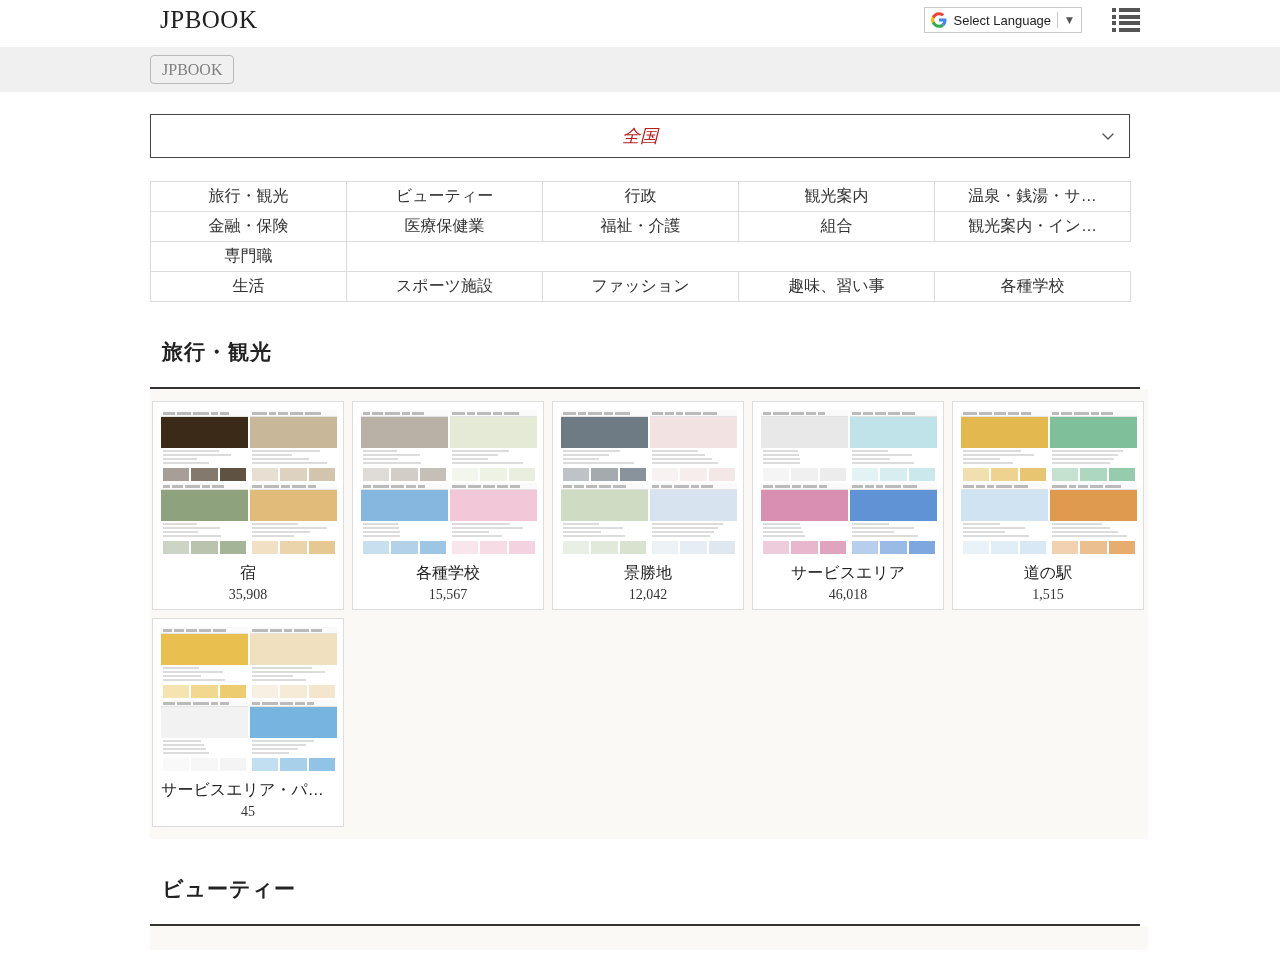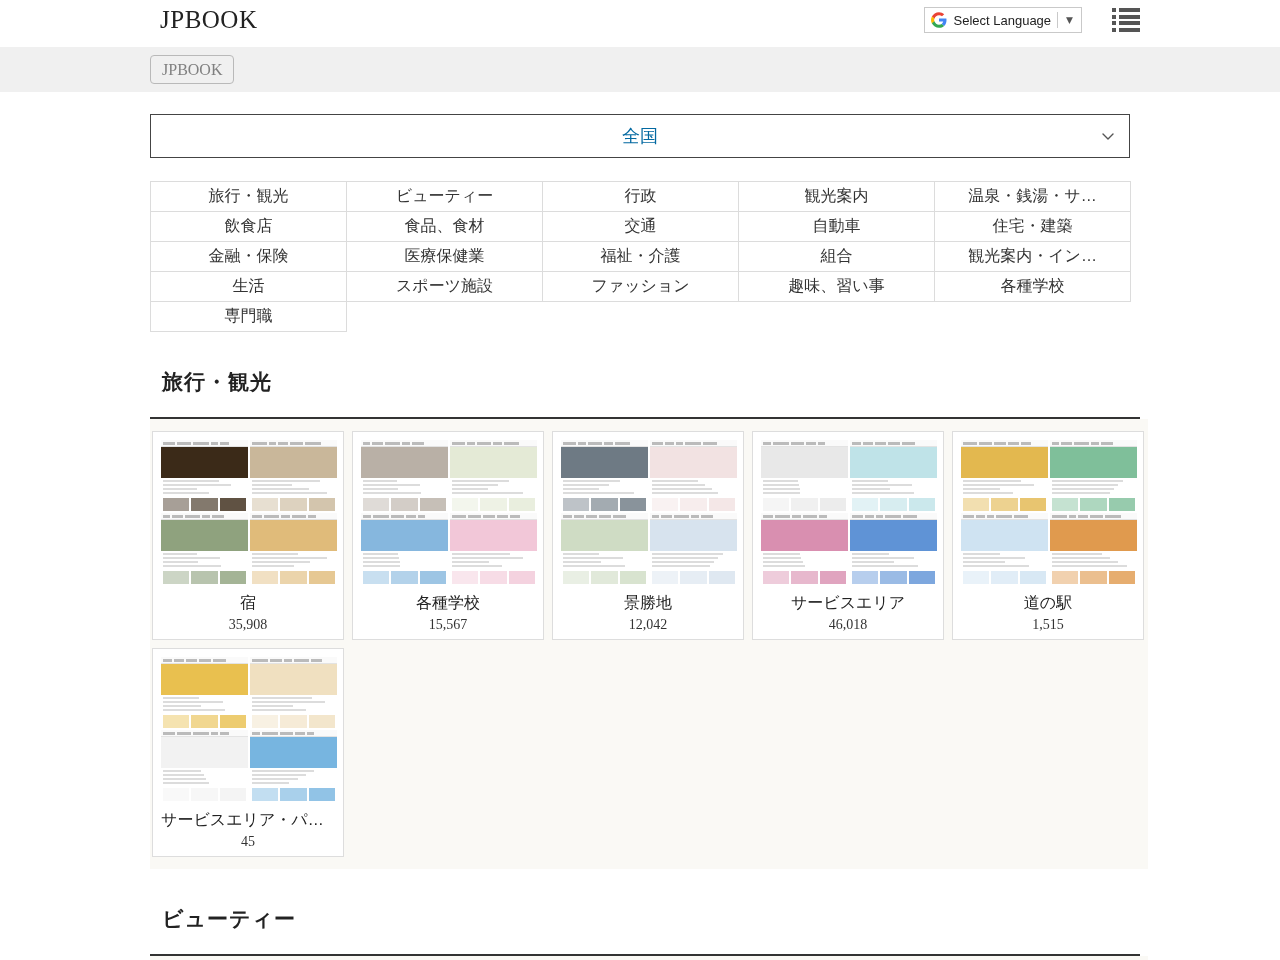--- a/index.html
+++ b/index.html
@@ -71,22 +71,23 @@
   
   .region-select {
     margin-top: 22px;
     width: 980px; height: 44px;
     border: 1px solid #444;
     background: #fff;
     display: flex; align-items: center; justify-content: center;
     position: relative; cursor: pointer;
   }
   .region-select .val {
-    font-size: 18px; color: #0369a1;
+    font-size: 18px; color: #b91c1c;
     font-family: "Liberation Sans", sans-serif;
+    font-style: italic;
   }
   .region-select .chev {
     position: absolute; right: 14px; top: 50%;
     transform: translateY(-50%);
     width: 14px; height: 14px;
   }
   .region-select .chev svg { display:block; }
 
   
   table.cat-table {
@@ -230,46 +231,39 @@
     <table class="cat-table">
       <tbody id="cat-body">
           <tr>
             <td>旅行・観光</td>
             <td>ビューティー</td>
             <td>行政</td>
             <td>観光案内</td>
             <td>温泉・銭湯・サ…</td>
           </tr>
           <tr>
-            <td>飲食店</td>
-            <td>食品、食材</td>
-            <td>交通</td>
-            <td>自動車</td>
-            <td>住宅・建築</td>
-          </tr>
-          <tr>
             <td>金融・保険</td>
             <td>医療保健業</td>
             <td>福祉・介護</td>
             <td>組合</td>
             <td>観光案内・イン…</td>
           </tr>
           <tr>
+            <td>専門職</td>
+            <td class="empty"></td>
+            <td class="empty"></td>
+            <td class="empty"></td>
+            <td class="empty"></td>
+          </tr>
+          <tr>
             <td>生活</td>
             <td>スポーツ施設</td>
             <td>ファッション</td>
             <td>趣味、習い事</td>
             <td>各種学校</td>
-          </tr>
-          <tr>
-            <td>専門職</td>
-            <td class="empty"></td>
-            <td class="empty"></td>
-            <td class="empty"></td>
-            <td class="empty"></td>
           </tr>
         </tbody>
     </table>
 
     <div id="sections-root">
         <div class="section">
           <div class="section-title">旅行・観光</div>
           <div class="section-rule"></div>
           <div class="cards-wrap">
             <div class="card">

